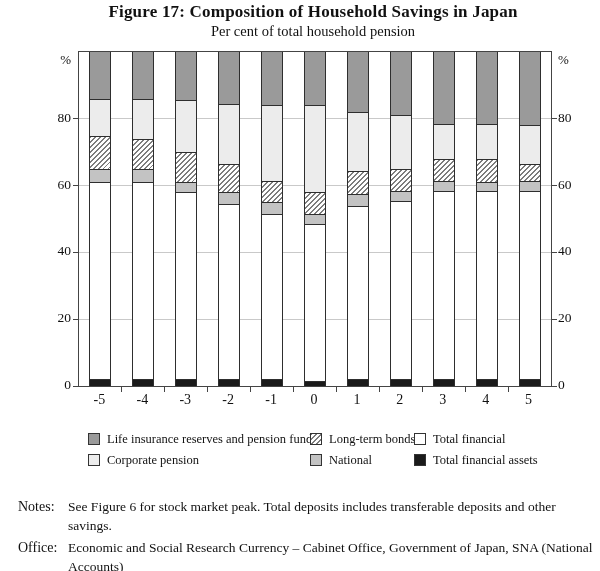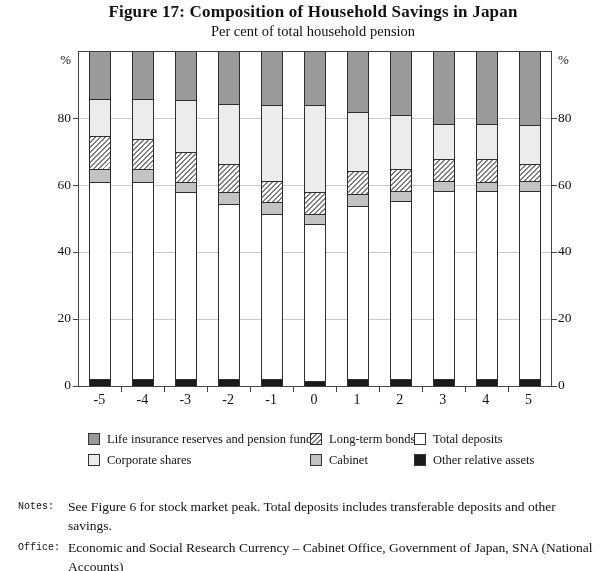--- a/index.html
+++ b/index.html
@@ -36,21 +36,21 @@
 
   .xlab{position:absolute;top:392px;font-size:14px;text-align:center;}
   .xaxis-title{position:absolute;left:65px;top:408px;width:472px;text-align:center;font-size:14px;}
 
   .legend-item{position:absolute;height:14px;}
   .legend-swatch{position:absolute;left:0;top:1px;width:10px;height:10px;
                  border:1px solid #333;box-sizing:content-box;}
   .legend-label{position:absolute;left:19px;top:0;white-space:nowrap;font-size:12.5px;line-height:14px;}
 
   .noteblock{position:absolute;font-size:13.5px;line-height:19px;}
-  .notelabel{position:absolute;left:5px;font-size:10px;line-height:19px;font-family:Liberation Mono, monospace;}
+  .notelabel{position:absolute;left:5px;font-size:14px;line-height:19px;}
   .notetext{position:absolute;left:55px;width:545px;}
 </style>
 </head>
 <body>
 
 <div id="stage">
   <div class="title">Figure 17: Composition of Household Savings in Japan</div>
   <div class="subtitle">Per cent of total household pension</div>
 
   <div class="pct left">%</div>
@@ -201,33 +201,33 @@
       <div class="legend-item" style="left: 75px; top: 432px;">
         <span class="legend-swatch" style="background: rgb(154, 154, 154);"></span>
         <span class="legend-label">Life insurance reserves and pension funds</span>
       </div>
       <div class="legend-item" style="left: 297px; top: 432px;">
         <span class="legend-swatch hatch"></span>
         <span class="legend-label">Long-term bonds</span>
       </div>
       <div class="legend-item" style="left: 401px; top: 432px;">
         <span class="legend-swatch" style="background: rgb(255, 255, 255);"></span>
-        <span class="legend-label">Total deposits</span>
+        <span class="legend-label">Total financial</span>
       </div>
       <div class="legend-item" style="left: 75px; top: 453px;">
         <span class="legend-swatch" style="background: rgb(236, 236, 236);"></span>
-        <span class="legend-label">Corporate shares</span>
+        <span class="legend-label">Corporate pension</span>
       </div>
       <div class="legend-item" style="left: 297px; top: 453px;">
         <span class="legend-swatch" style="background: rgb(195, 195, 195);"></span>
-        <span class="legend-label">Cabinet</span>
+        <span class="legend-label">National</span>
       </div>
       <div class="legend-item" style="left: 401px; top: 453px;">
         <span class="legend-swatch" style="background: rgb(26, 26, 26);"></span>
-        <span class="legend-label">Other relative assets</span>
+        <span class="legend-label">Total financial assets</span>
       </div>
     </div>
 
   <div class="notelabel" style="top:497px;">Notes:</div>
   <div class="noteblock notetext" style="top:497px;">
     <div>See Figure 6 for stock market peak. Total deposits includes transferable deposits and other</div>
     <div>savings.</div>
   </div>
 
   <div class="notelabel" style="top:538px;">Office:</div>

